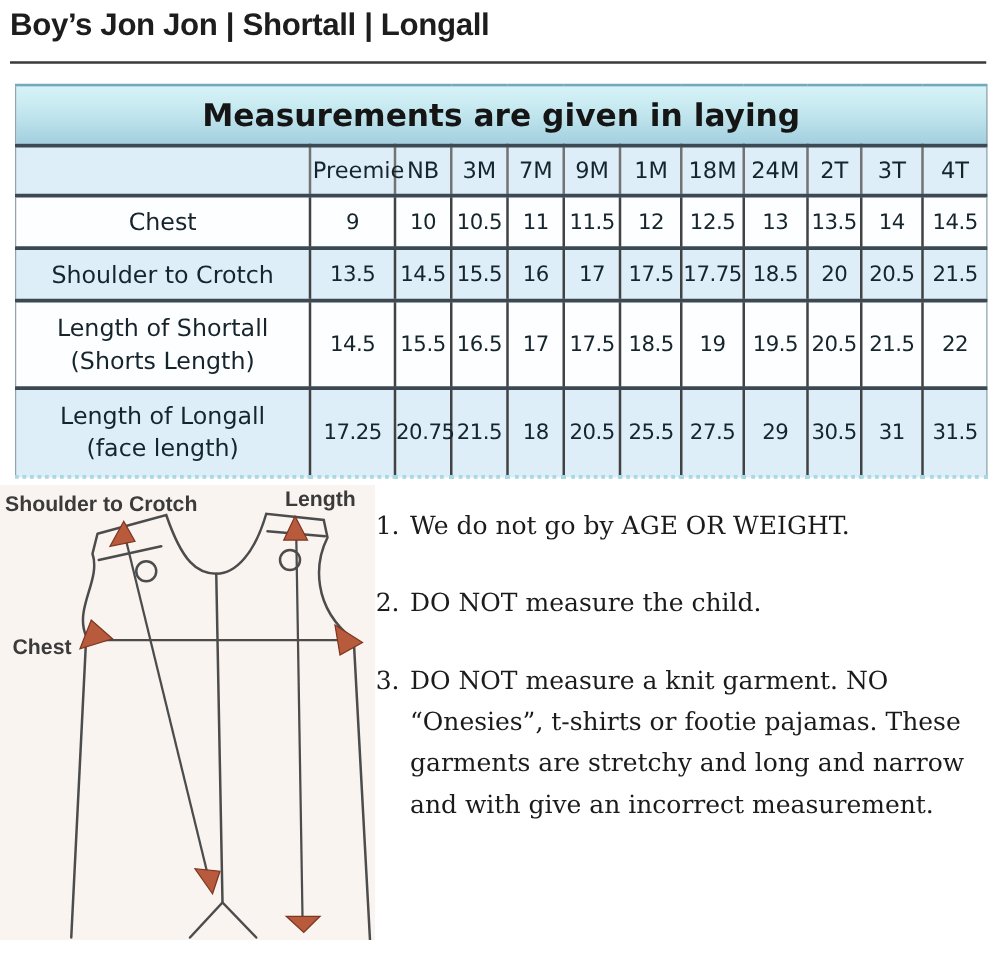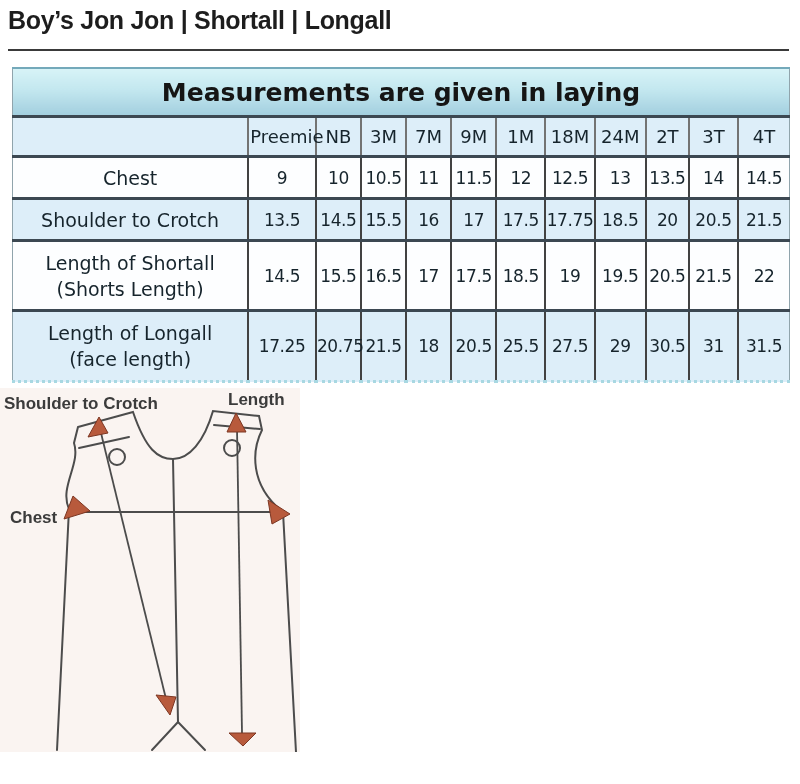--- a/index.html
+++ b/index.html
@@ -219,13 +219,18 @@
       <polygon class="arrow" points="290,126 268,112 272,136"></polygon>
     </g>
 
     <text x="4" y="21">Shoulder to Crotch</text>
     <text x="228" y="17">Length</text>
     <text x="10" y="135">Chest</text>
   </svg>
 </div>
 
 <div class="notes">
+  <ol>
+      <li>We do not go by AGE OR WEIGHT.</li>
+      <li>DO NOT measure the child.</li>
+      <li>DO NOT measure a knit garment. NO “Onesies”, t-shirts or footie pajamas. These garments are stretchy and long and narrow and with give an incorrect measurement.</li>
+    </ol>
 </div>
 
 </body></html>

